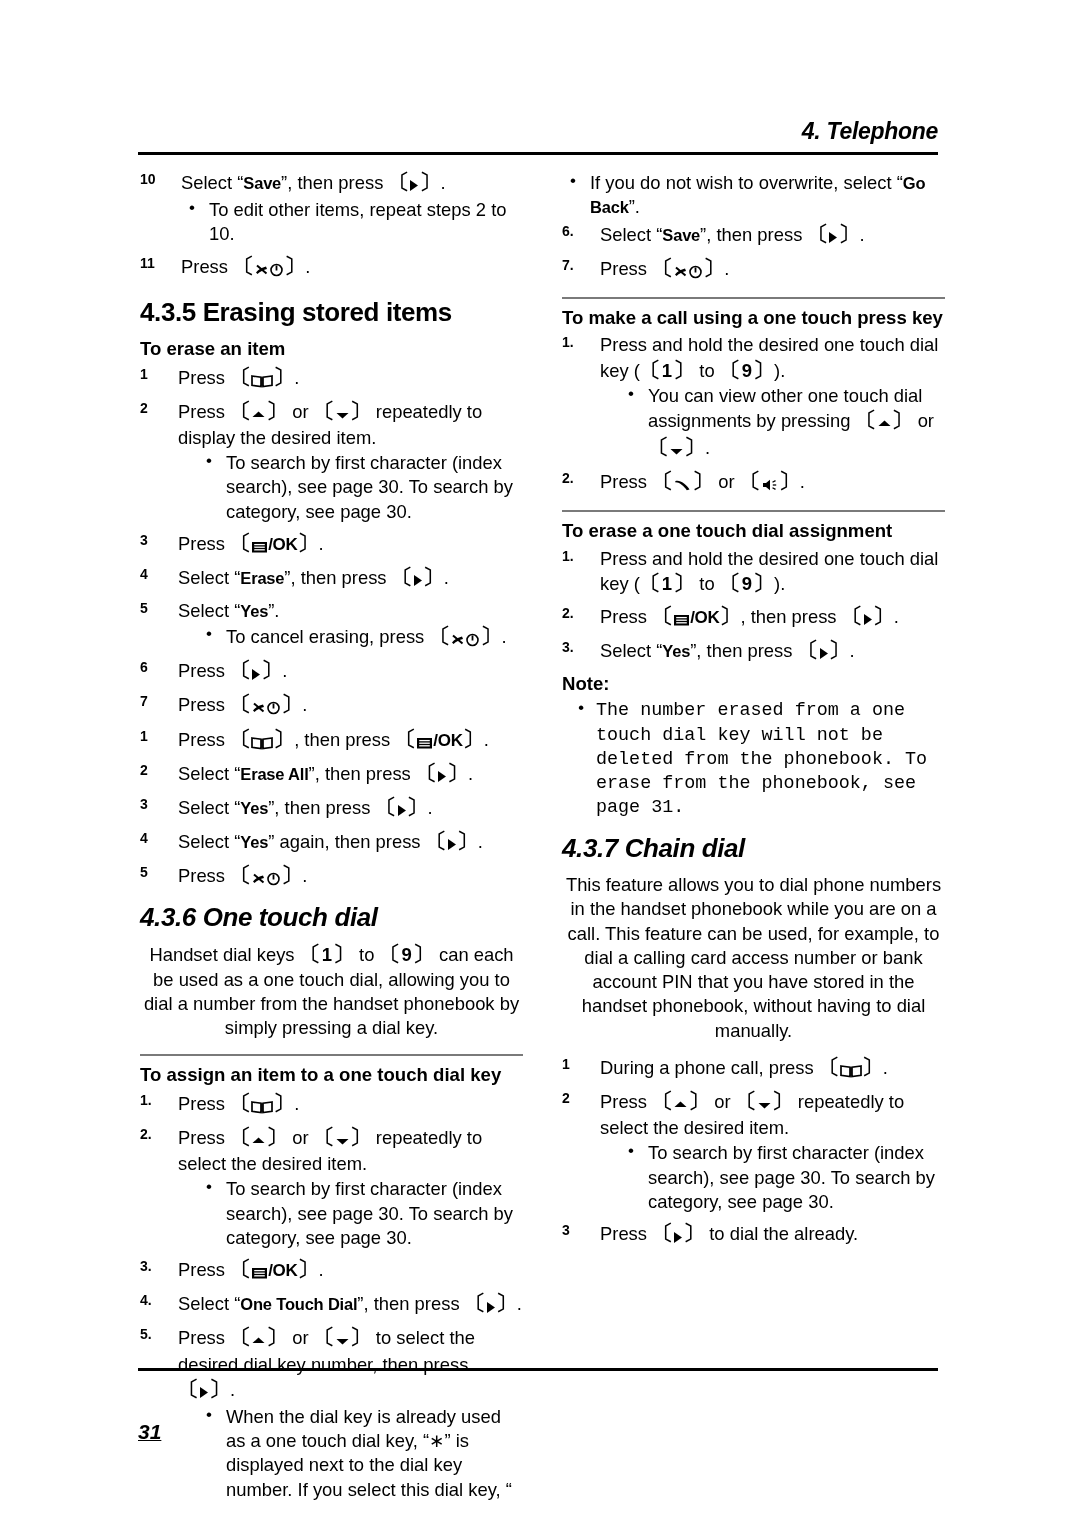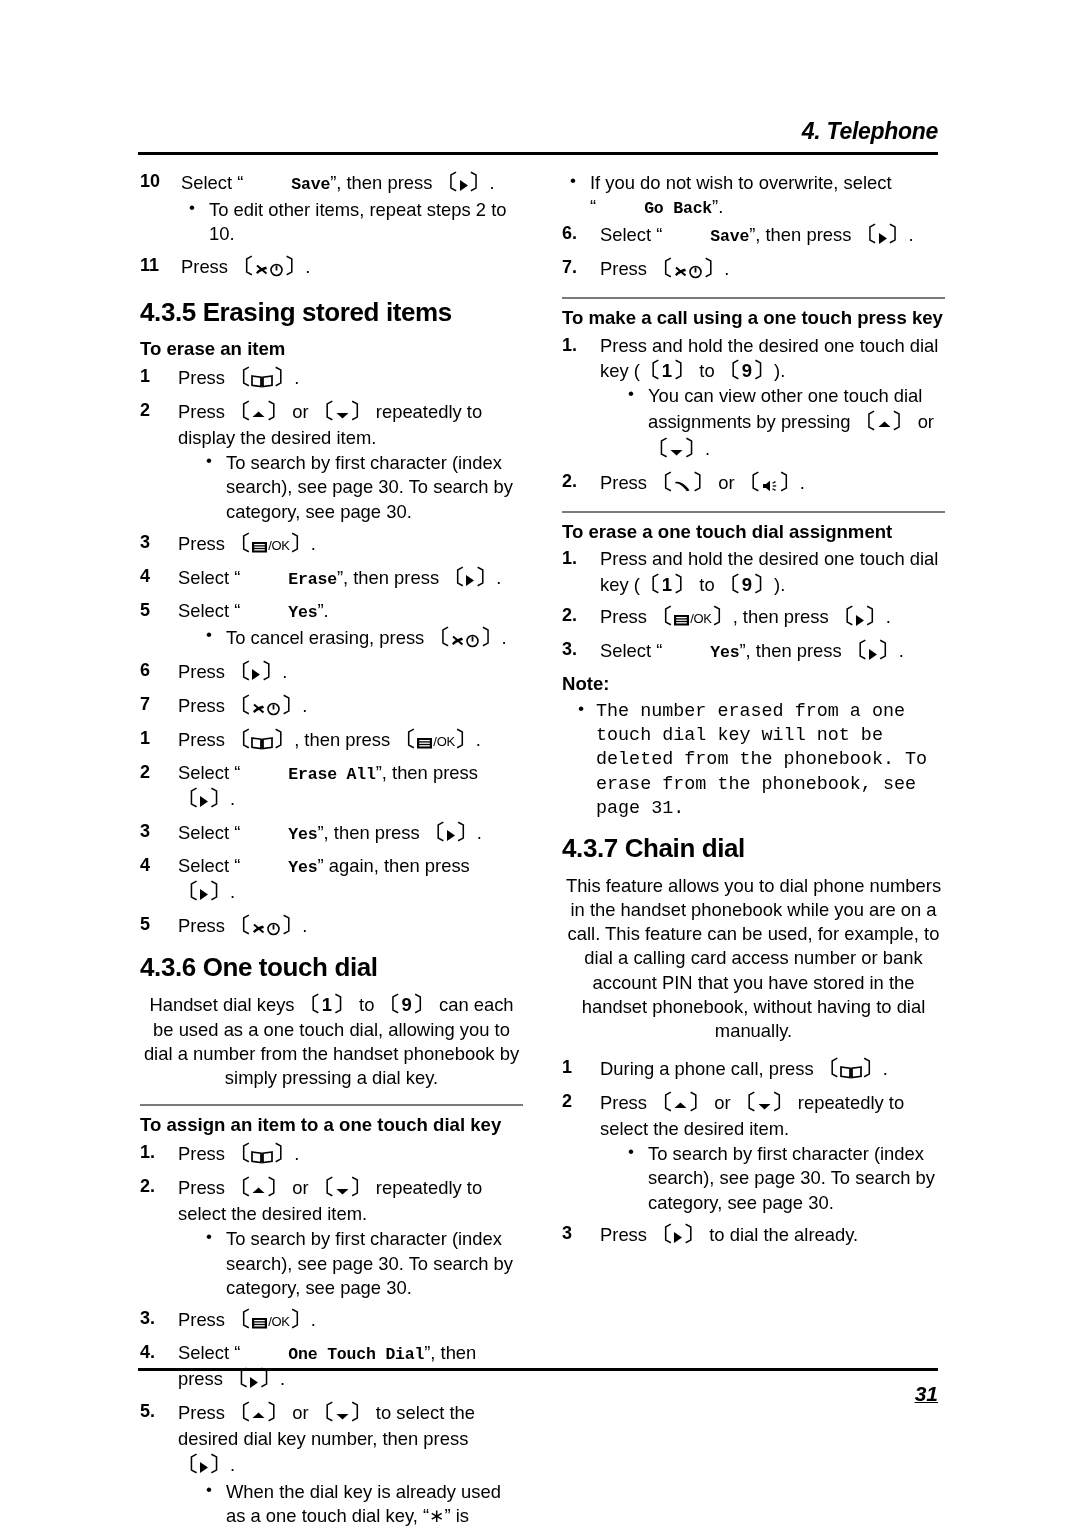--- a/index.html
+++ b/index.html
@@ -48,23 +48,23 @@
     position: absolute;
     left: 138px;
     top: 1368px;
     width: 800px;
     height: 0;
     border-top: 3px solid #000;
   }
   .footer {
     position: absolute;
     left: 138px;
-    top: 1382px;
+    top: 1420px;
     width: 800px;
-    text-align: right;
+    text-align: left;
     text-decoration: underline;
   }
   .page-num {
     font-size: 21px;
     font-weight: bold;
     font-style: italic;
   }
   
   .col {
     position: absolute;
@@ -76,21 +76,21 @@
   .col-left  { left: 140px; }
   .col-right { left: 562px; }
 
   
   .h2 {
     font-size: 26px;
     font-weight: bold;
     letter-spacing: -0.4px;
     margin: 14px 0 8px 0;
   }
-  .h2.tight { margin-top: 10px; }
+  .h2.tight { margin-top: 10px; font-style: italic; }
   .h3 {
     font-size: 18.6px;
     font-weight: bold;
     margin: 4px 0 3px 0;
   }
   .para {
     margin: 0 0 2px 0;
     text-align: center;
   }
   .divider {
@@ -103,21 +103,21 @@
   .step {
     position: relative;
     padding-left: 38px;
     margin-bottom: 7px;
   }
   .step-num {
     position: absolute;
     left: 0;
     top: 0;
     font-weight: bold;
-    font-size: 18px;
+    font-size: 14px;
     width: 32px;
   }
   .step.wide { padding-left: 41px; }
   .step.wide .step-num { width: 35px; }
 
   
   .bullet {
     position: relative;
     padding-left: 22px;
     margin: 1px 0 2px 26px;
@@ -139,43 +139,42 @@
   .note-bullet::before {
     content: "\2022";
     position: absolute;
     left: 2px;
     top: -1px;
     font-size: 17px;
   }
 
   
   .disp {
-    font-family: Liberation Mono, monospace;
+    font-family: Liberation Sans, sans-serif;
     font-weight: bold;
     font-size: 16.5px;
     letter-spacing: -0.2px;
-    margin-left: 48px;
   }
 
   
   .key {
     display: inline-block;
     white-space: nowrap;
     font-weight: bold;
     font-size: 19px;
     vertical-align: baseline;
   }
   .key .br {
     font-weight: bold;
     font-size: 21px;
     line-height: 1;
   }
   .key-text {
-    font-weight: normal;
-    font-size: 13px;
+    font-weight: bold;
+    font-size: 17px;
     letter-spacing: -0.3px;
   }
   .glyph {
     display: inline-block;
     vertical-align: -2px;
   }
   .dialnum {
     font-weight: bold;
     font-size: 18.5px;
     padding: 0 1px;

